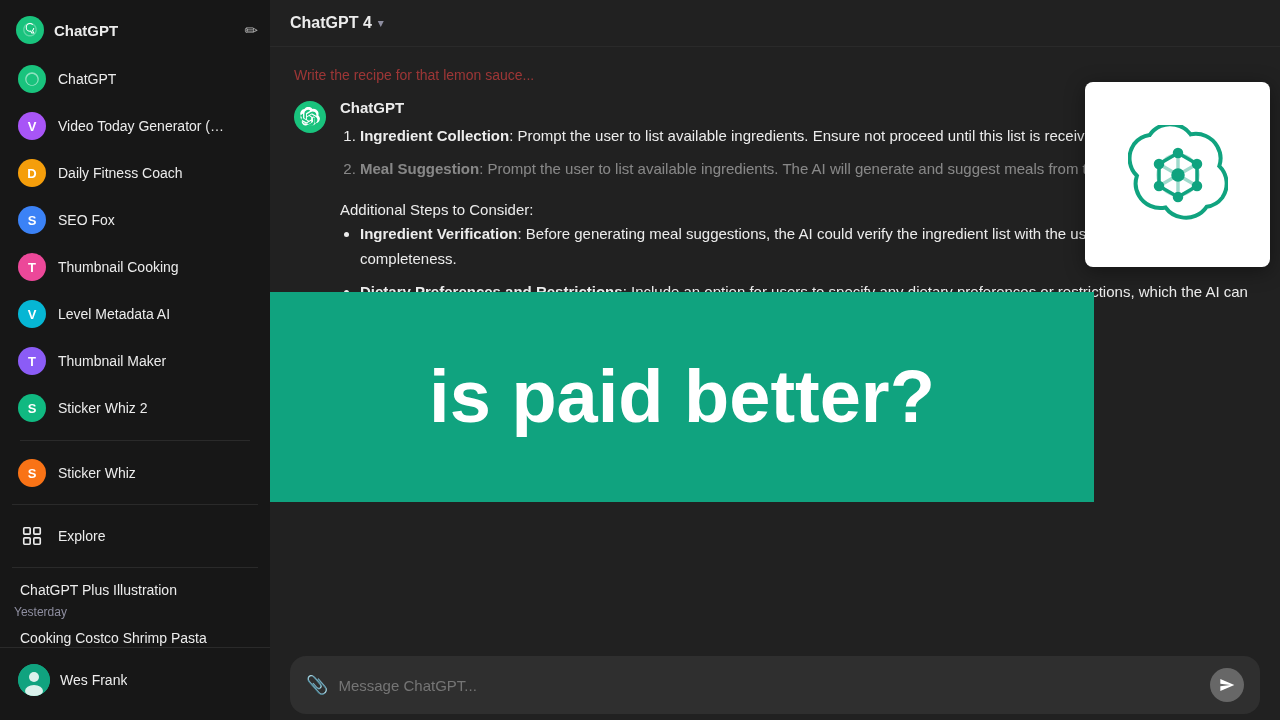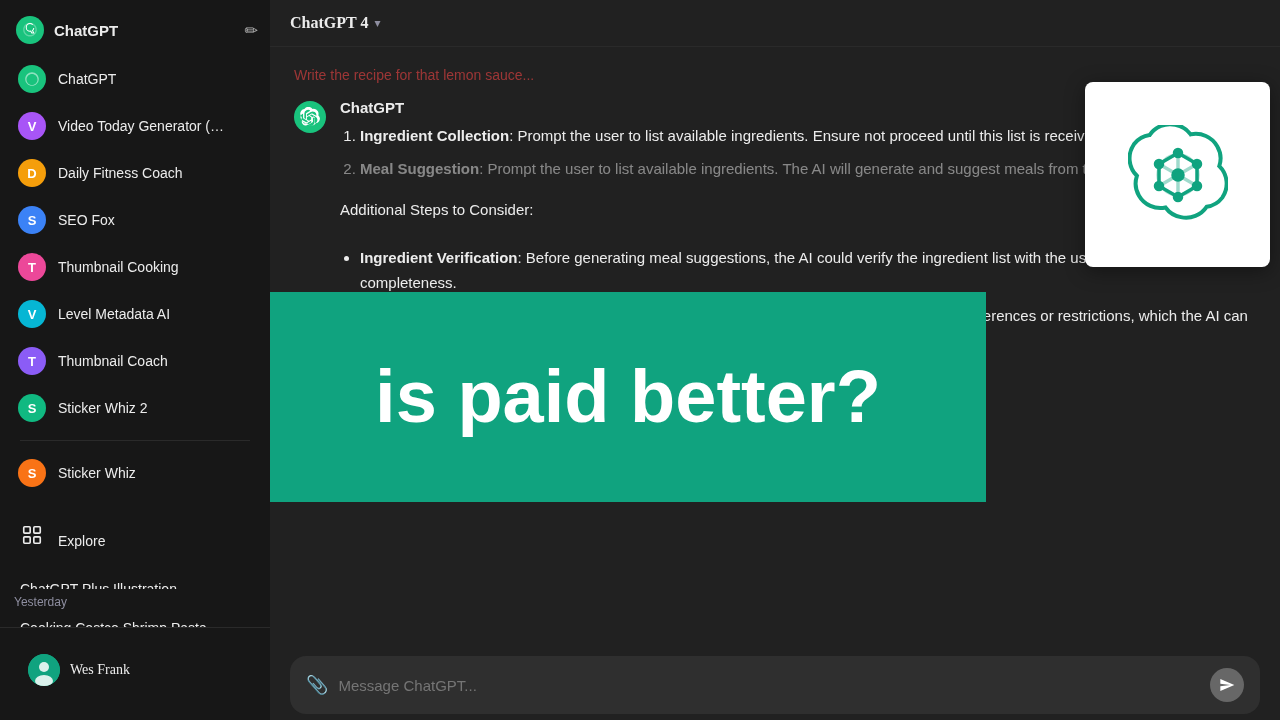--- a/index.html
+++ b/index.html
@@ -122,23 +122,22 @@
       cursor: pointer;
       border-radius: 8px;
       margin: 0 8px;
       white-space: nowrap;
       overflow: hidden;
       text-overflow: ellipsis;
     }
 
     .sidebar-bottom {
       margin-top: auto;
-      padding: 18px;
+      padding: 8px;
       border-top: 1px solid #2a2a2a;
-      font-family: Liberation Serif, serif;
     }
 
     .user-profile {
       display: flex;
       align-items: center;
       gap: 10px;
       padding: 8px 10px;
       border-radius: 8px;
       cursor: pointer;
     }
@@ -166,21 +165,20 @@
       position: relative;
       overflow: hidden;
     }
 
     .chat-header {
       display: flex;
       align-items: center;
       gap: 6px;
       padding: 14px 20px;
       border-bottom: 1px solid #2a2a2a;
-      font-family: Liberation Serif, serif;
     }
 
     .chat-model-name {
       font-size: 16px;
       font-weight: 600;
       color: #ececec;
     }
 
     .chevron-icon {
       color: #8e8ea0;
@@ -258,21 +256,21 @@
     .bullet-list {
       list-style: disc;
       padding-left: 24px;
     }
 
     
     .overlay-banner {
       position: absolute;
       top: 245px;
       left: 0;
-      width: 716px;
+      width: 824px;
       height: 210px;
       background: #10a37f;
       display: flex;
       align-items: center;
       justify-content: center;
       z-index: 10;
     }
 
     .overlay-text {
       font-size: 74px;
@@ -396,36 +394,36 @@
     <div class="nav-item">
       <div class="nav-avatar" style="background:#ec4899; color:white; font-weight:700; font-size:13px;">T</div>
       <span class="nav-item-label">Thumbnail Cooking</span>
     </div>
     <div class="nav-item">
       <div class="nav-avatar" style="background:#06b6d4; color:white; font-weight:700; font-size:13px;">V</div>
       <span class="nav-item-label">Level Metadata AI</span>
     </div>
     <div class="nav-item">
       <div class="nav-avatar" style="background:#8b5cf6; color:white; font-weight:700; font-size:13px;">T</div>
-      <span class="nav-item-label">Thumbnail Coach</span>
+      <span class="nav-item-label">Thumbnail Maker</span>
     </div>
     <div class="nav-item">
       <div class="nav-avatar" style="background:#10b981; color:white; font-weight:700; font-size:13px;">S</div>
       <span class="nav-item-label">Sticker Whiz 2</span>
     </div>
     <div class="divider"></div>
     <div class="nav-item">
       <div class="nav-avatar" style="background:#f97316; color:white; font-weight:700; font-size:13px;">S</div>
       <span class="nav-item-label">Sticker Whiz</span>
     </div>
   </div>
 
   <div class="divider"></div>
 
-  <div class="nav-item" style="margin: 0 8px; align-items: flex-end;">
+  <div class="nav-item" style="margin: 0 8px;">
     <div class="explore-icon">
       <svg width="22" height="22" viewBox="0 0 24 24" fill="none" stroke="#ececec" stroke-width="1.8">
         <rect x="3" y="3" width="7" height="7" rx="1"></rect>
         <rect x="14" y="3" width="7" height="7" rx="1"></rect>
         <rect x="3" y="14" width="7" height="7" rx="1"></rect>
         <rect x="14" y="14" width="7" height="7" rx="1"></rect>
       </svg>
     </div>
     <span class="nav-item-label">Explore</span>
   </div>
@@ -473,21 +471,21 @@
         <div class="message-author">ChatGPT</div>
         <div class="message-text">
           <ol>
             <li>
               <strong>Ingredient Collection</strong><span>: Prompt the user to list available ingredients. Ensure not proceed until this list is received.</span>
             </li>
             <li style="opacity:0.5;">
               <strong>Meal Suggestion</strong><span>: Prompt the user to list available ingredients. The AI will generate and suggest meals from these</span>
             </li>
           </ol>
-          <p style="margin-top:16px; margin-bottom:24px;">Additional Steps to Consider:</p>
+          <p style="margin-top:16px; margin-bottom:0;">Additional Steps to Consider:</p>
           <ul class="bullet-list">
             <li>
               <strong>Ingredient Verification</strong><span>: Before generating meal suggestions, the AI could verify the ingredient list with the user for accuracy and completeness.</span>
             </li>
             <li>
               <strong>Dietary Preferences and Restrictions</strong><span>: Include an option for users to specify any dietary preferences or restrictions, which the AI can consider when suggesting meals.</span>
             </li>
             <li>
               <strong>Cooking Time and Difficulty Level</strong><span>: Offer options for the user to select their preferred</span>
             </li>

